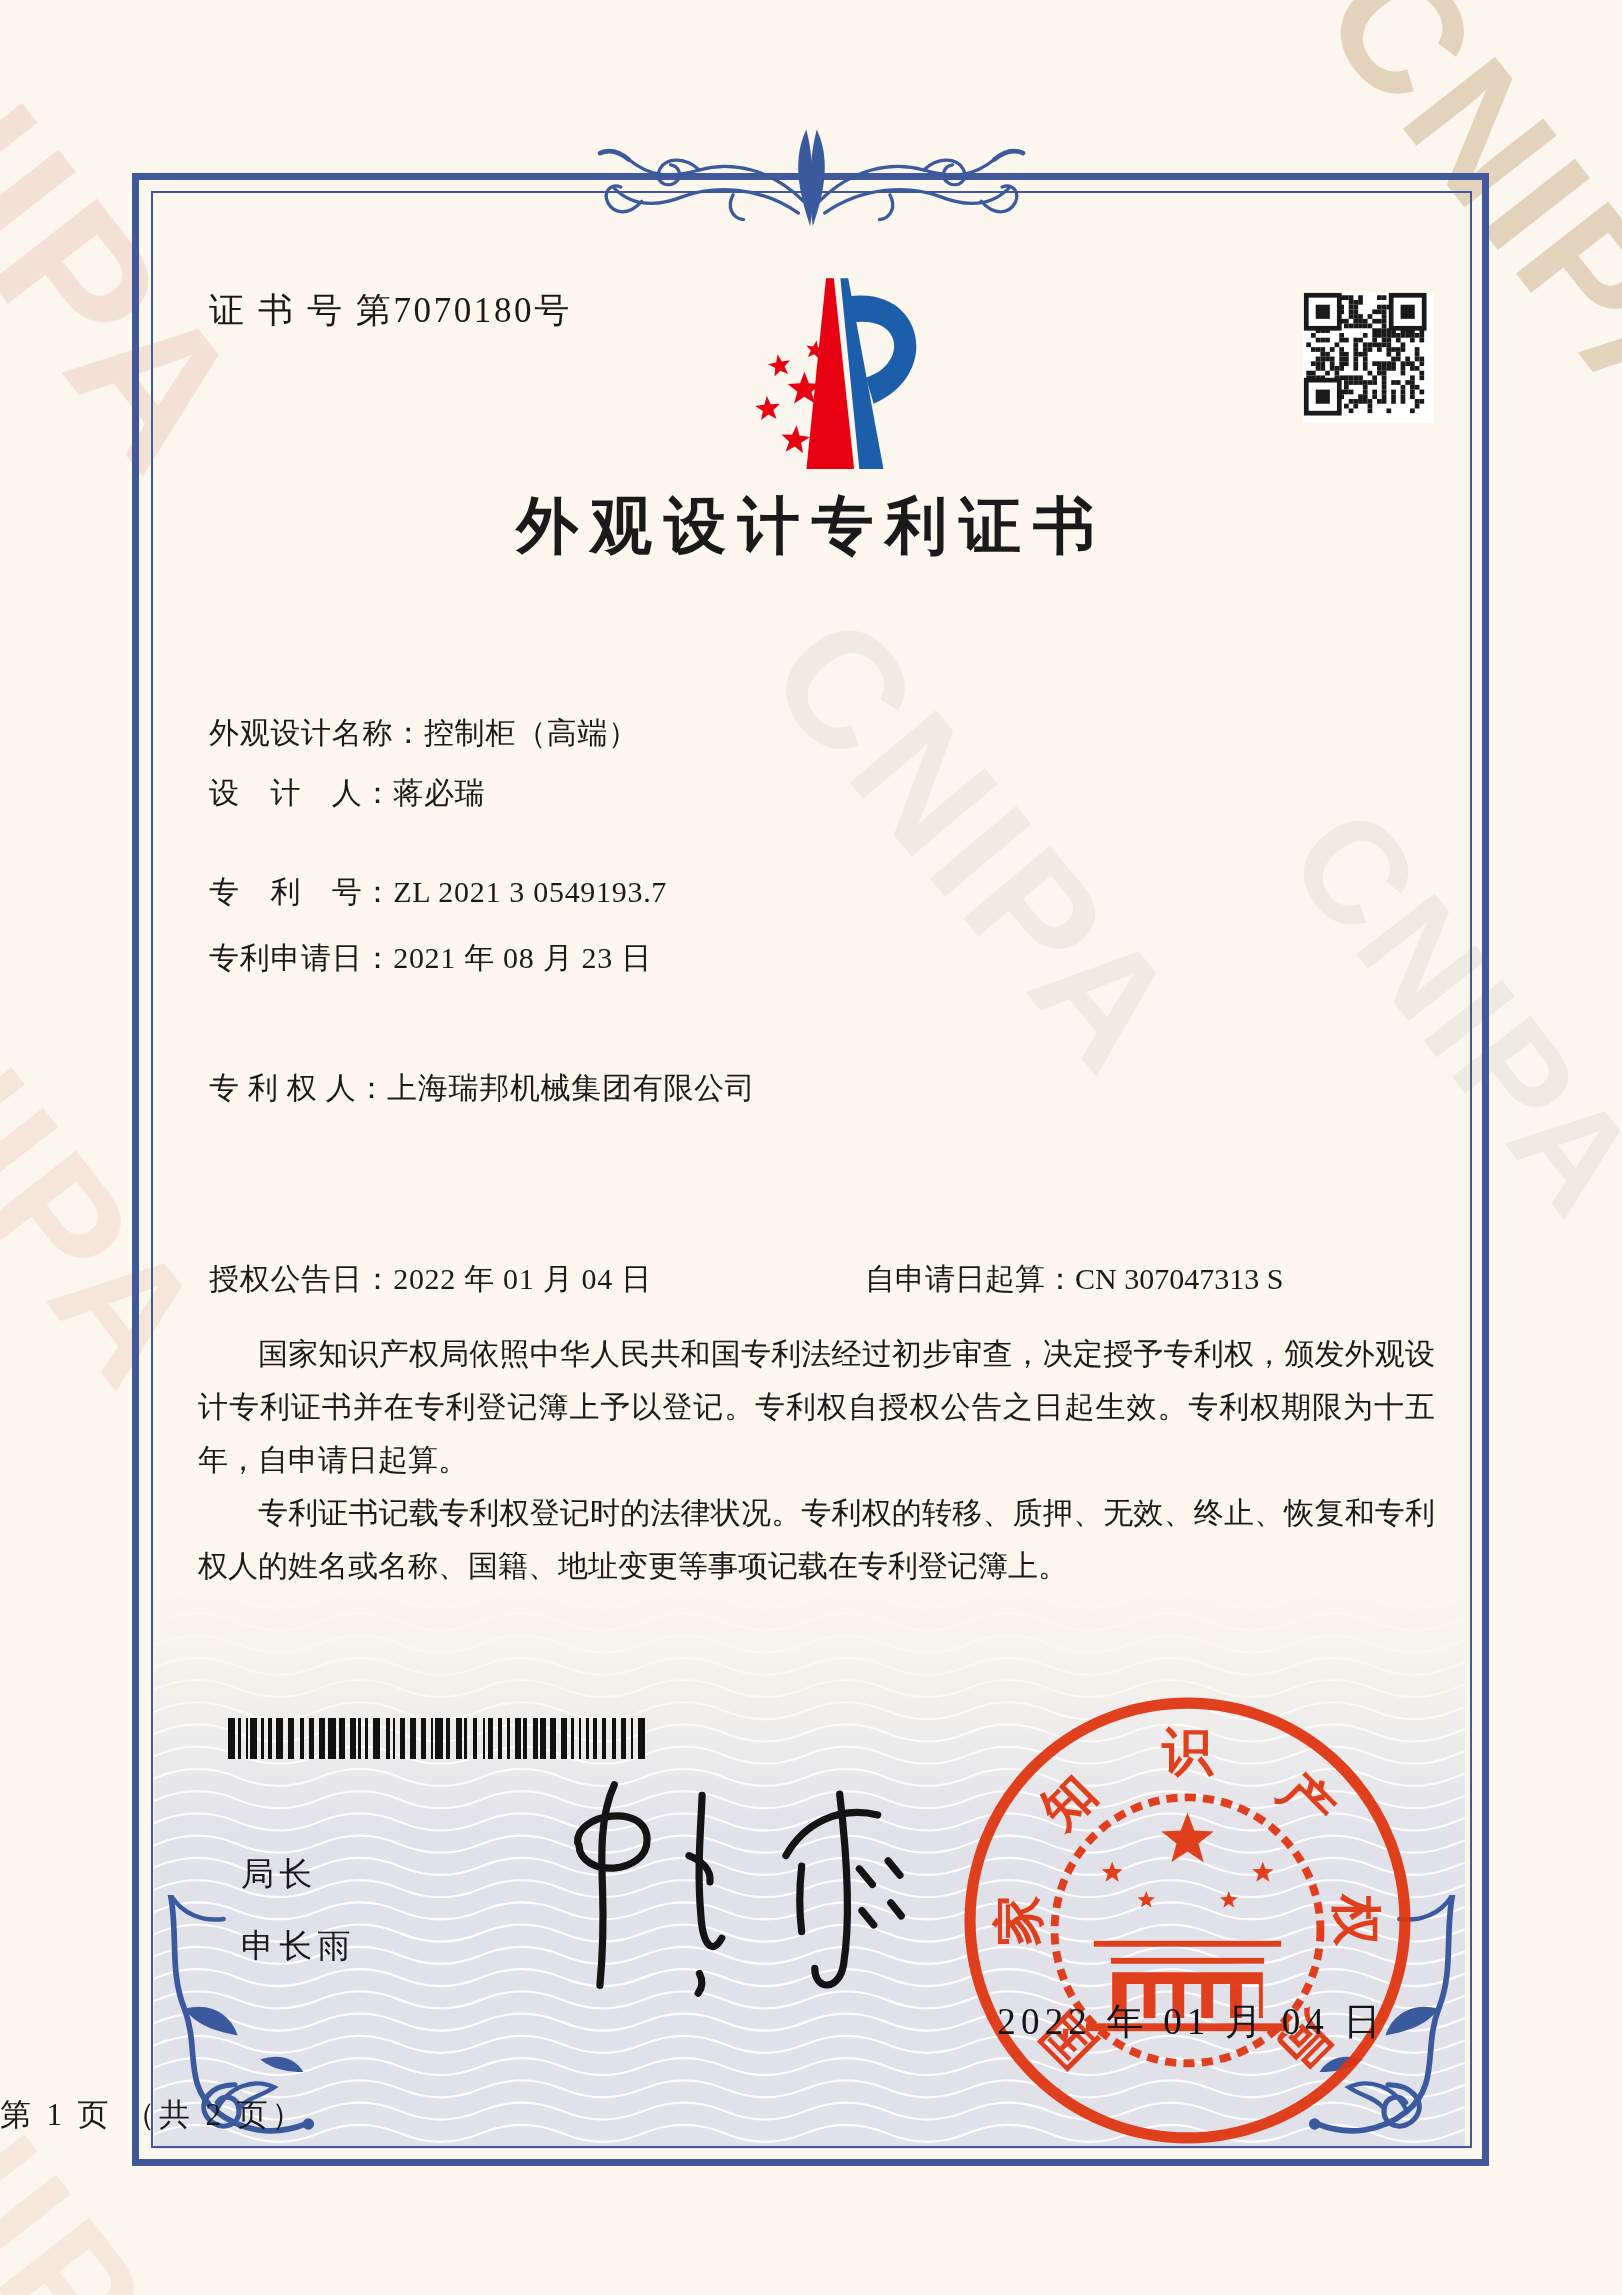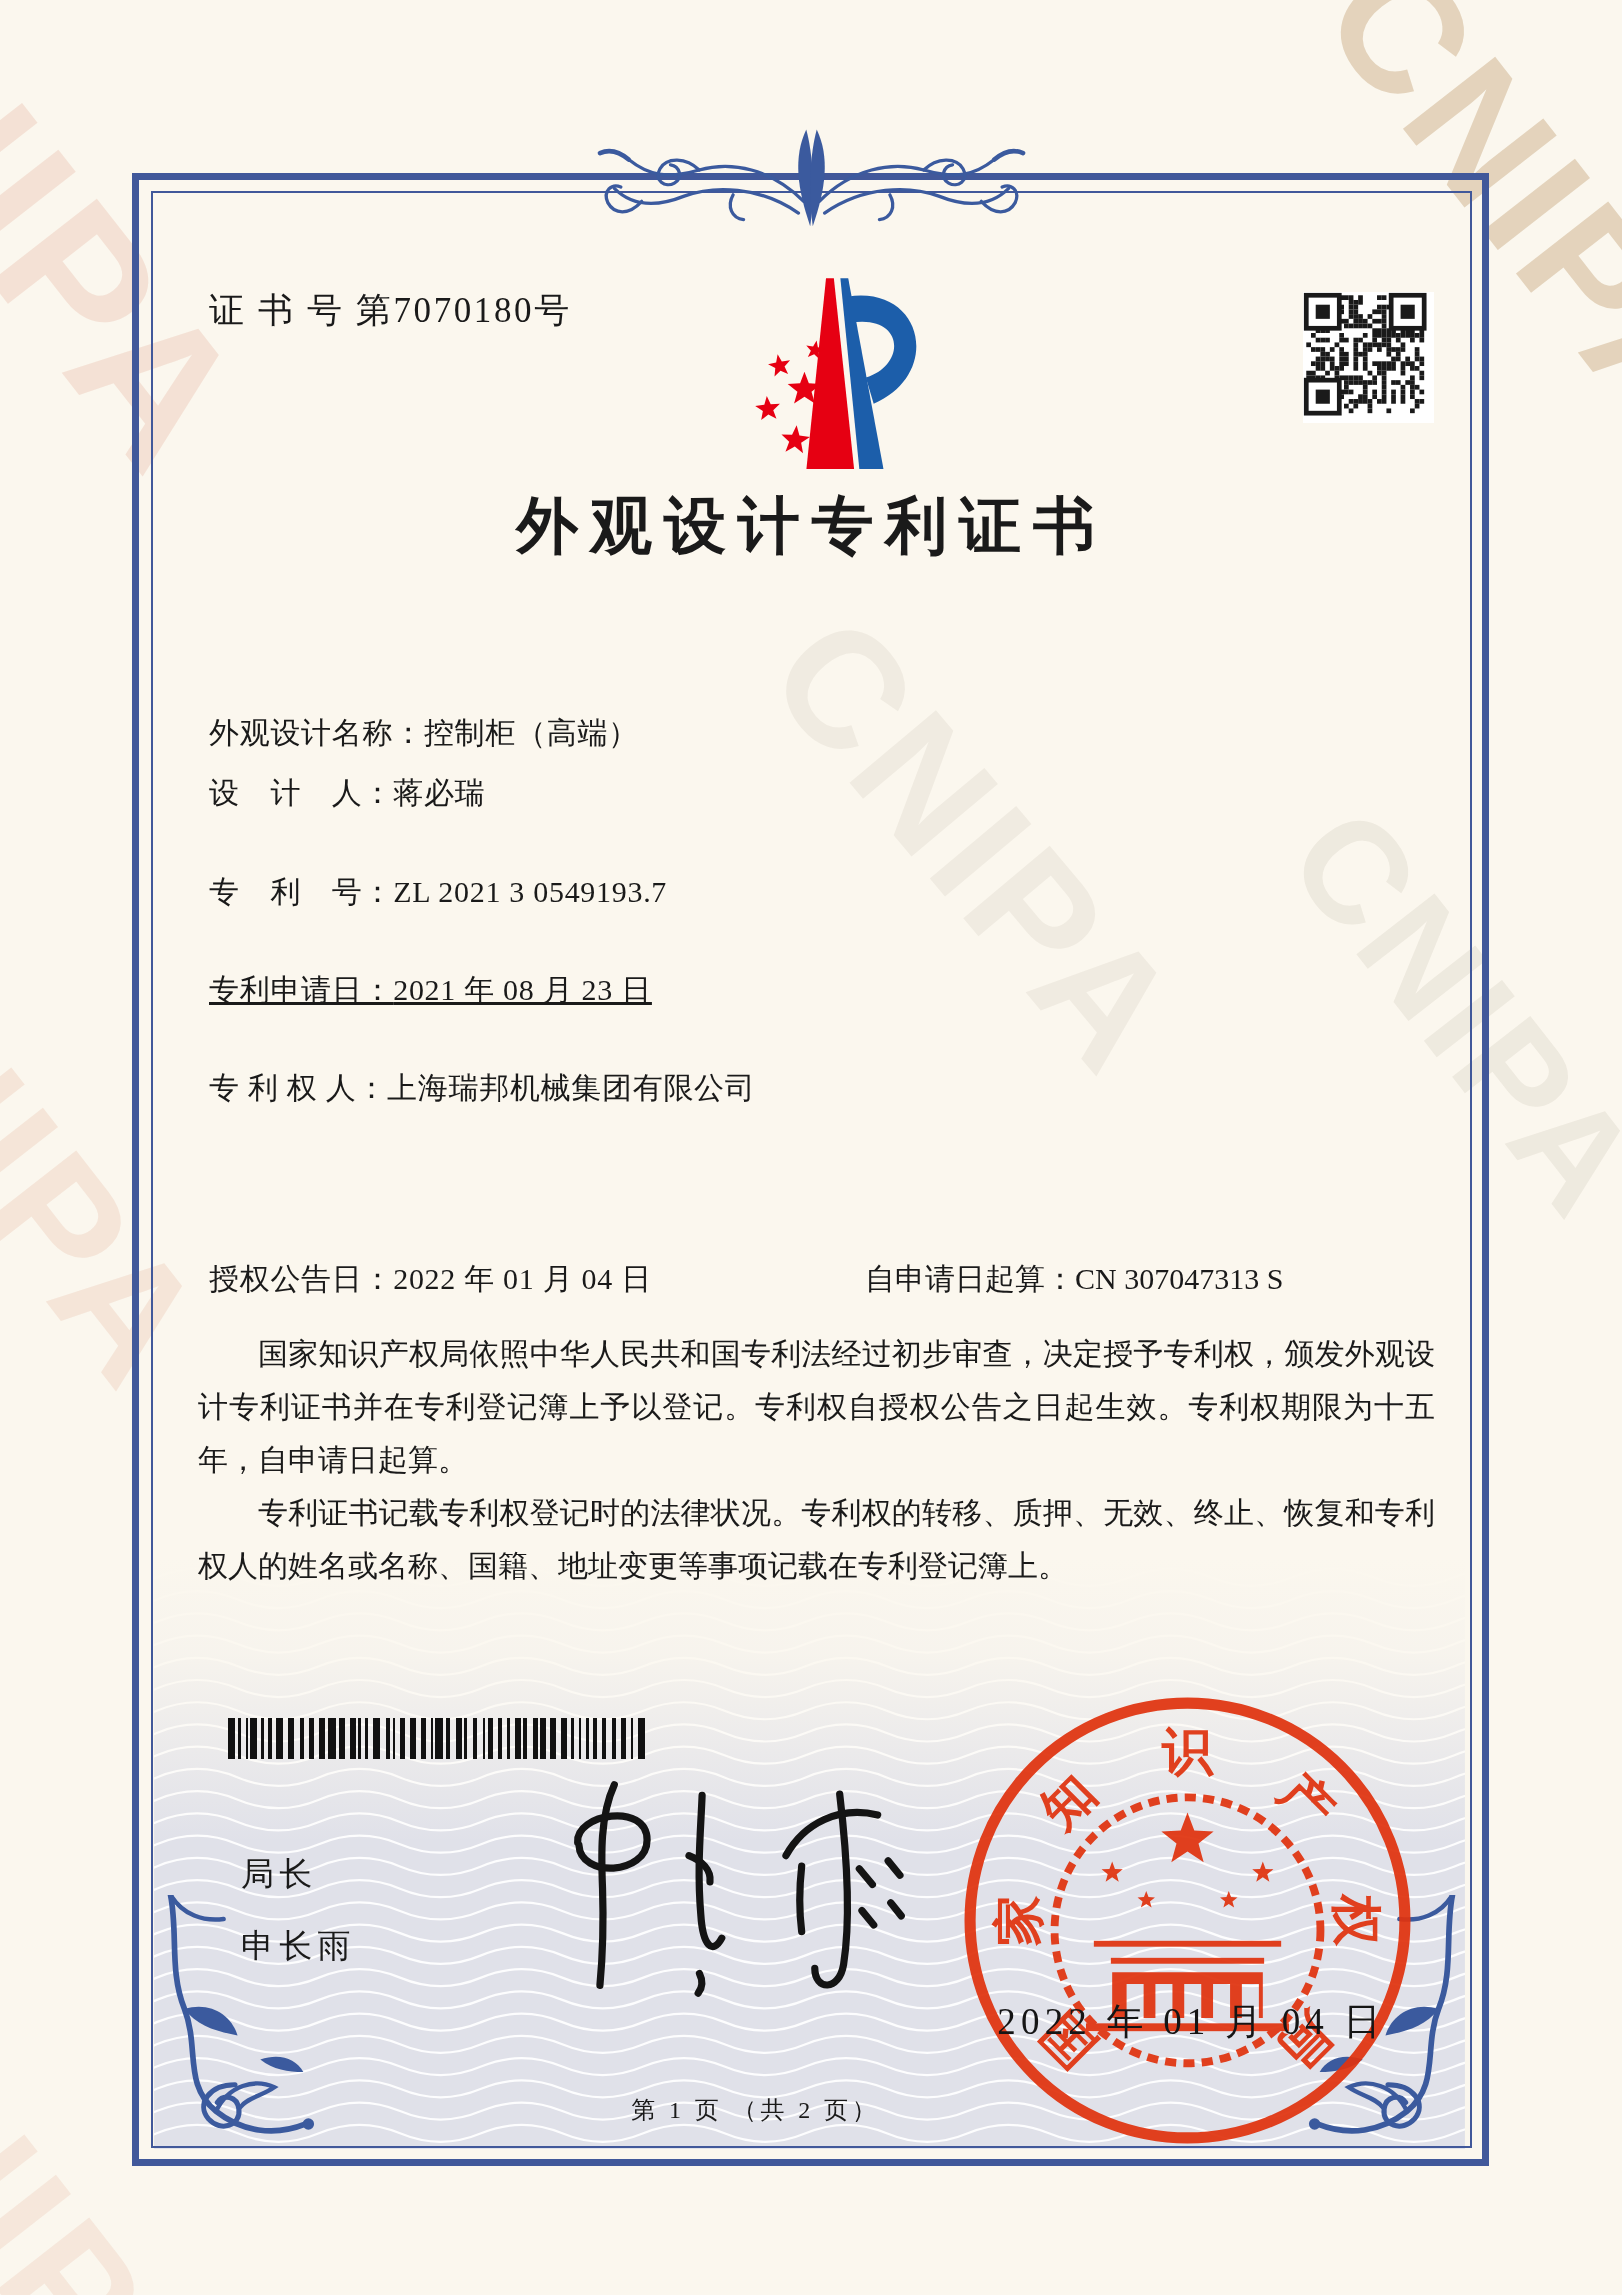--- a/index.html
+++ b/index.html
@@ -35,22 +35,22 @@
     display:flex; align-items:stretch;}
   .barcode div{height:100%;}
   .director-title{position:absolute; left:241px; top:1852px; font-size:33px; letter-spacing:5.2px;
     font-family:"Liberation Sans","DejaVu Sans",sans-serif;text-align:center;}
   .director-name{position:absolute; left:241px; top:1924px; font-size:33px; letter-spacing:5.2px;
     font-family:"Liberation Sans","DejaVu Sans",sans-serif;}
   .signature{position:absolute; left:537px; top:1777px; width:380px; height:226px;}
   .seal{position:absolute; left:955px; top:1688px; width:465px; height:465px; opacity:0.93;}
   .seal-date{position:absolute; left:982px; top:1997px; width:419px; text-align:center;
     font-size:37px; letter-spacing:5.2px; color:#151515;}
-  .page-num{position:absolute; left:0; top:2094px; width:1511px; text-align:center;
-    font-size:24px; letter-spacing:3.9px;}
+  .page-num{position:absolute; left:0; top:2094px; width:1511px; text-align:left;
+    font-size:31px; letter-spacing:3.9px;}
   .note-box{position:absolute; left:658px; top:2174px; width:308px; height:63px;
     background:#fefdfb; display:flex; align-items:center; justify-content:center;
     font-size:30px; letter-spacing:3.3px;}
   .ornament{position:absolute; left:563px; top:123px; width:497px; height:111px;}
   .corner-fl{position:absolute; top:1895px; width:196px; height:253px;}
   .corner-fl.left{left:156px;}
   .corner-fl.right{left:1271px; transform:scaleX(-1);}
 </style>
 </head>
 <body>
@@ -402,21 +402,21 @@
 
   <div class="frow" style="top:713px;">
     <span>外观设计名称：</span><span>控制柜（高端）</span>
   </div>
   <div class="frow" style="top:773px;">
     <span>设　计　人：</span><span>蒋必瑞</span>
   </div>
   <div class="frow" style="top:872px;">
     <span>专　利　号：</span><span>ZL 2021 3 0549193.7</span>
   </div>
-  <div class="frow" style="top:970px;text-decoration:underline;">
+  <div class="frow" style="top:938px;">
     <span>专利申请日：</span><span>2021 年 08 月 23 日</span>
   </div>
   <div class="frow" style="top:1068px;">
     <span>专 利 权 人：</span><span>上海瑞邦机械集团有限公司</span>
   </div>
 
   <div class="frow" style="top:1259px;">
     <span>授权公告日：</span><span>2022 年 01 月 04 日</span>
   </div>
   <div class="grow-b" style="top:1259px;">

